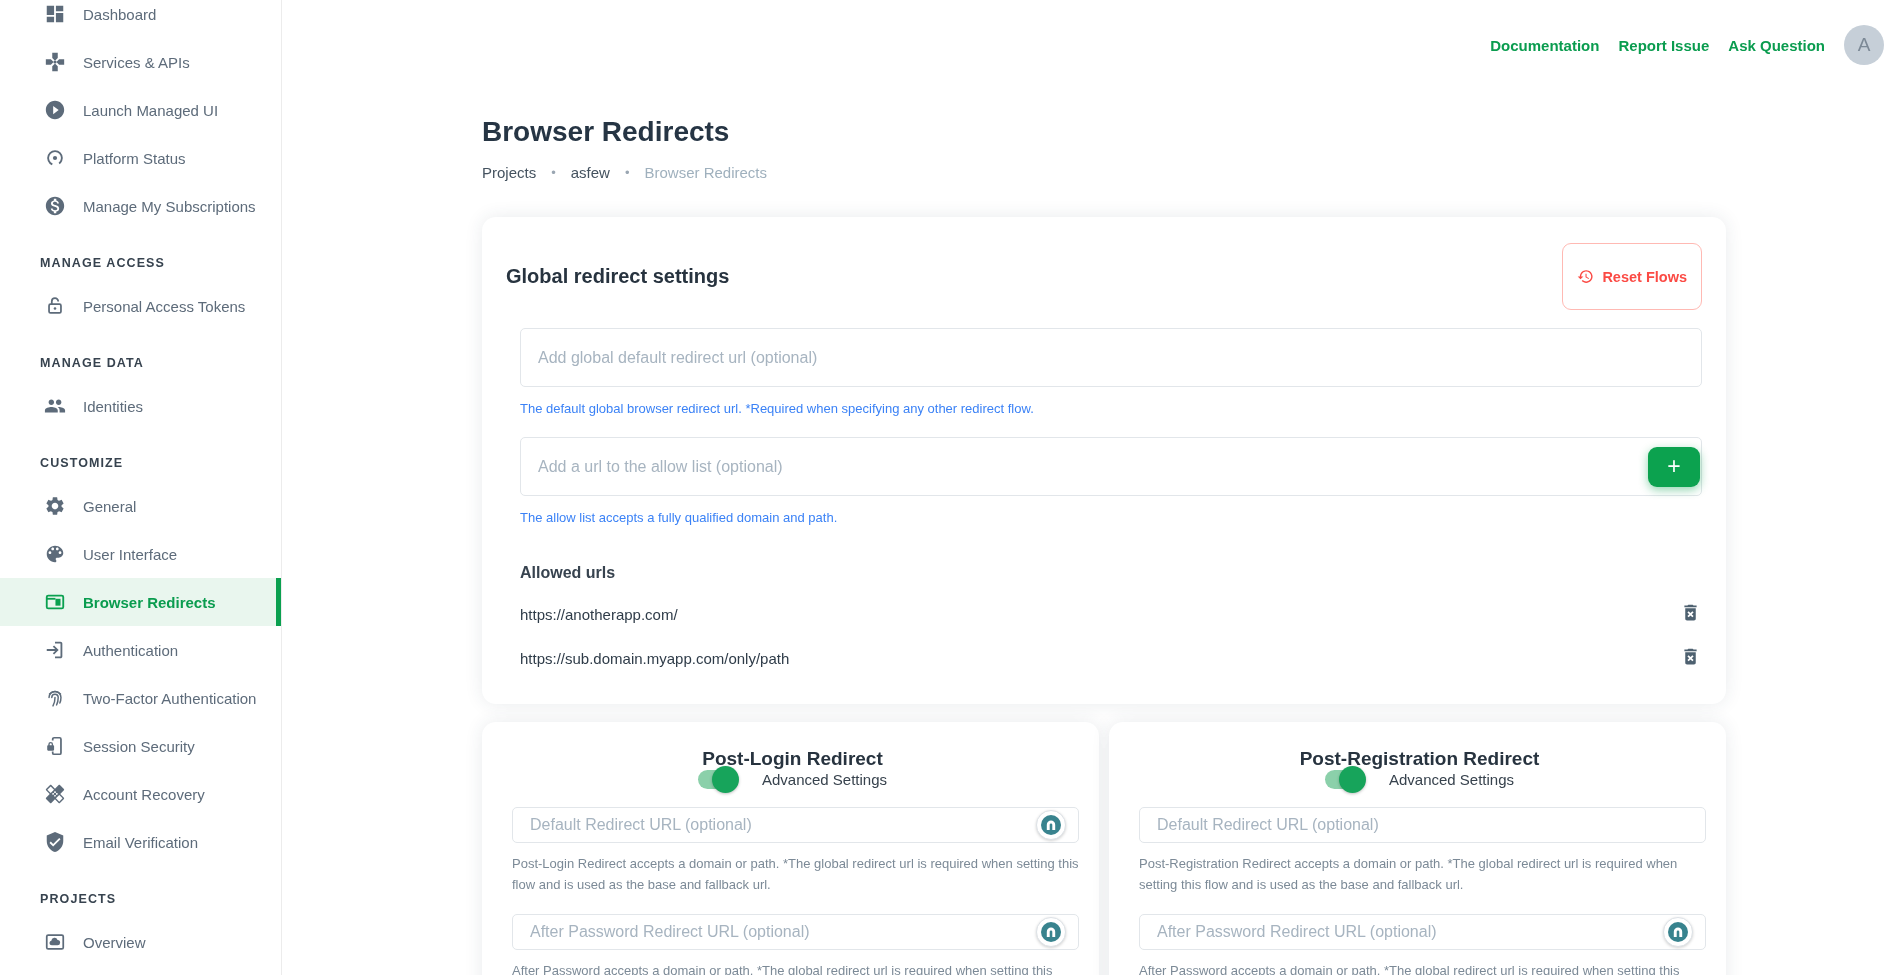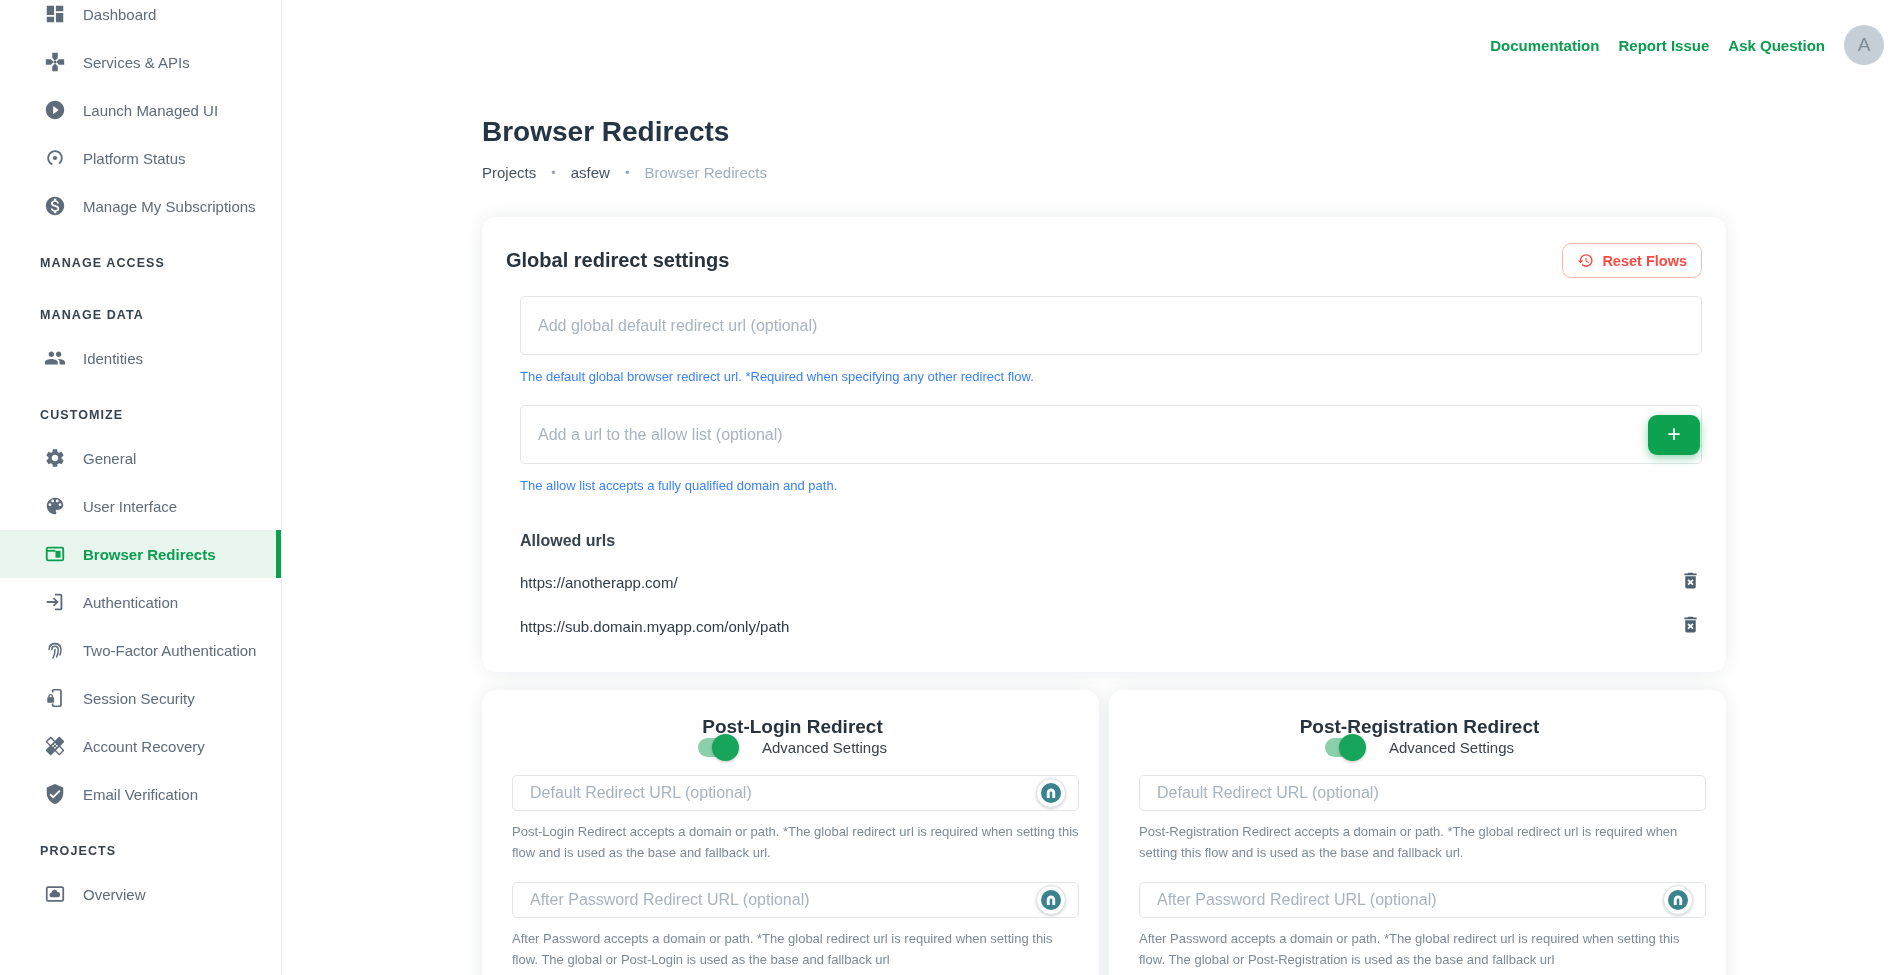--- a/index.html
+++ b/index.html
@@ -36,21 +36,21 @@
   .bc-link { color:#44525f; cursor:pointer; }
   .bc-sep { color:#9aa6b2; font-size:13px; }
   .bc-current { color:#9fb0bd; }
 
   .card { background:#fff; border-radius:14px; box-shadow:0 0 18px rgba(40,60,80,.10); }
 
   
   .global-card { margin-top:36px; padding:26px 24px 34px 24px; }
   .gc-head { display:flex; align-items:center; justify-content:space-between; }
   .gc-title { font-size:20px; font-weight:bold; color:#27333f;text-align:right; }
-  .reset-btn { display:inline-flex; align-items:center; gap:8px; padding:8px 14px;
+  .reset-btn { display:inline-flex; align-items:center; gap:8px; padding:24px 14px;
                border:1.5px solid #ffb9b3; border-radius:9px; background:#fff;
                color:#fb4a44; font-weight:bold; font-size:14.5px; cursor:pointer; }
   .reset-btn svg { width:17px; height:17px; fill:#fb4a44; }
   .gc-fields { padding-left:14px; }
   .field-wrap { position:relative; margin-top:18px; }
   .text-input { width:100%; height:59px; border:1px solid #e2e6ea; border-radius:5px;
                padding:0 60px 0 17px; font-size:16px; color:#2f3c49; outline:none;
                font-family:"Liberation Sans","DejaVu Sans",sans-serif; background:#fff; }
   .text-input::placeholder { color:#a7b4c0; opacity:1; }
   .helper { margin-top:12px; font-size:13px; color:#3b82f6; line-height:1.55; }
@@ -133,20 +133,30 @@
         <span class="nav-icon">
           <svg viewBox="0 0 24 24" fill="#5d6b7a">
               <path d="M12 2C6.48 2 2 6.48 2 12s4.48 10 10 10 10-4.48 10-10S17.52 2 12 2zm1.41 16.09V20h-2.67v-1.93c-1.71-.36-3.16-1.46-3.27-3.4h1.96c.1 1.05.82 1.87 2.65 1.87 1.96 0 2.4-.98 2.4-1.59 0-.83-.44-1.61-2.67-2.14-2.48-.6-4.18-1.62-4.18-3.67 0-1.72 1.39-2.84 3.11-3.21V4h2.67v1.95c1.86.45 2.79 1.86 2.85 3.39H14.3c-.05-1.11-.64-1.87-2.22-1.87-1.5 0-2.4.68-2.4 1.64 0 .84.65 1.39 2.67 1.91s4.18 1.39 4.18 3.91c-.01 1.83-1.38 2.83-3.12 3.16z"></path>
             </svg>
         </span>
         <span class="nav-label">Manage My Subscriptions</span>
       </div>
 
       <div class="nav-section-header">MANAGE ACCESS</div>
 
+      <div class="nav-item">
+        <span class="nav-icon">
+          <svg viewBox="0 0 24 24" fill="none" stroke="#5d6b7a" stroke-width="1.9">
+              <rect x="5.5" y="10" width="13" height="9.5" rx="1.6"></rect>
+              <path d="M8.5 10V7a3.5 3.5 0 0 1 7 0"></path>
+              <circle cx="12" cy="14.7" r="1.4" fill="#5d6b7a" stroke="none"></circle>
+            </svg>
+        </span>
+        <span class="nav-label">Personal Access Tokens</span>
+      </div>
 
       <div class="nav-section-header">MANAGE DATA</div>
 
       <div class="nav-item">
         <span class="nav-icon">
           <svg viewBox="0 0 24 24" fill="#5d6b7a">
               <path d="M16 11c1.66 0 2.99-1.34 2.99-3S17.66 5 16 5c-1.66 0-3 1.34-3 3s1.34 3 3 3zm-8 0c1.66 0 2.99-1.34 2.99-3S9.66 5 8 5C6.34 5 5 6.34 5 8s1.34 3 3 3zm0 2c-2.33 0-7 1.17-7 3.5V19h14v-2.5c0-2.33-4.67-3.5-7-3.5zm8 0c-.29 0-.62.02-.97.05 1.16.84 1.97 1.97 1.97 3.45V19h6v-2.5c0-2.33-4.67-3.5-7-3.5z"></path>
             </svg>
         </span>
         <span class="nav-label">Identities</span>

